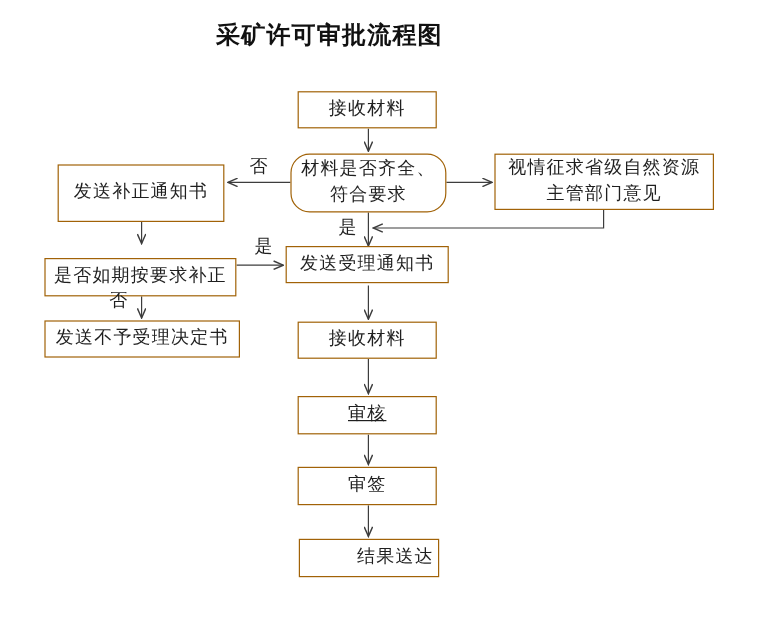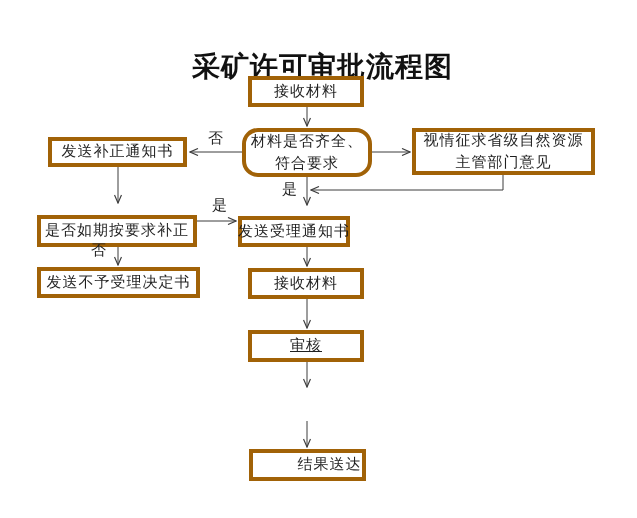--- a/index.html
+++ b/index.html
@@ -7,38 +7,37 @@
     position: relative;
     width: 637px;
     height: 518px;
     background: #ffffff;
     font-family: "Liberation Serif", "DejaVu Serif", serif;
     color: #1f1f1f;
     overflow: hidden;
   }
   .title {
     position: absolute;
-    left: 192px;
+    left: 180px;
     top: 16px;
-    font-size: 28px;
+    font-size: 20px;
     font-weight: bold;
     letter-spacing: 1px;
     white-space: nowrap;
     color: #111111;
-    margin-top: 32px;
   }
   .connectors {
     position: absolute;
     left: 0;
     top: 0;
   }
   .node {
     position: absolute;
     box-sizing: border-box;
-    border: 4px solid #a16207;
+    border: 1px solid #a16207;
     background: #ffffff;
     display: flex;
     align-items: center;
     justify-content: center;
     text-align: center;
     font-size: 15px;
     letter-spacing: 1px;
     line-height: 1.45;
     padding: 0 4px;
   }
@@ -77,32 +76,33 @@
     <line x1="307" y1="362" x2="307" y2="387" marker-end="url(#ah)"></line>
     <line x1="307" y1="421" x2="307" y2="447" marker-end="url(#ah)"></line>
   </svg>
 
   <div class="node single" style="left:248px; top:76px; width:116px; height:31px;">接收材料</div>
 
   <div class="node" style="left:242px; top:128px; width:130px; height:49px;border-radius:16px;">材料是否齐全、符合要求</div>
 
   <div class="node" style="left:412px; top:128px; width:183px; height:47px; padding:0 5px;font-family:Liberation Serif, serif;">视情征求省级自然资源主管部门意见</div>
 
-  <div class="node single" style="left:48px; top:137px; width:139px; height:30px;">发送补正通知书</div>
+  <div class="node single" style="left:48px; top:137px; width:139px; height:48px;">发送补正通知书</div>
 
   <div class="node single" style="left:37px; top:205px; width:160px; height:32px;margin-top:10px;">是否如期按要求补正</div>
 
-  <div class="node single" style="left:238px; top:216px; width:112px; height:31px;">发送受理通知书</div>
+  <div class="node single" style="left:238px; top:205px; width:136px; height:31px;">发送受理通知书</div>
 
   <div class="node single" style="left:37px; top:267px; width:163px; height:31px;">发送不予受理决定书</div>
 
   <div class="node single" style="left:248px; top:268px; width:116px; height:31px;">接收材料</div>
 
   <div class="node single" style="left:248px; top:330px; width:116px; height:32px;text-decoration:underline;">审核</div>
 
+  <div class="node single" style="left:248px; top:389px; width:116px; height:32px;">审签</div>
 
   <div class="node single" style="left:249px; top:449px; width:117px; height:32px;padding-left:48px;">结果送达</div>
 
   <div class="edge-label" style="left:208px; top:129px;">否</div>
 
   <div class="edge-label" style="left:282px; top:180px;">是</div>
 
   <div class="edge-label" style="left:212px; top:196px;">是</div>
 
   <div class="edge-label" style="left:91px; top:241px;">否</div>

